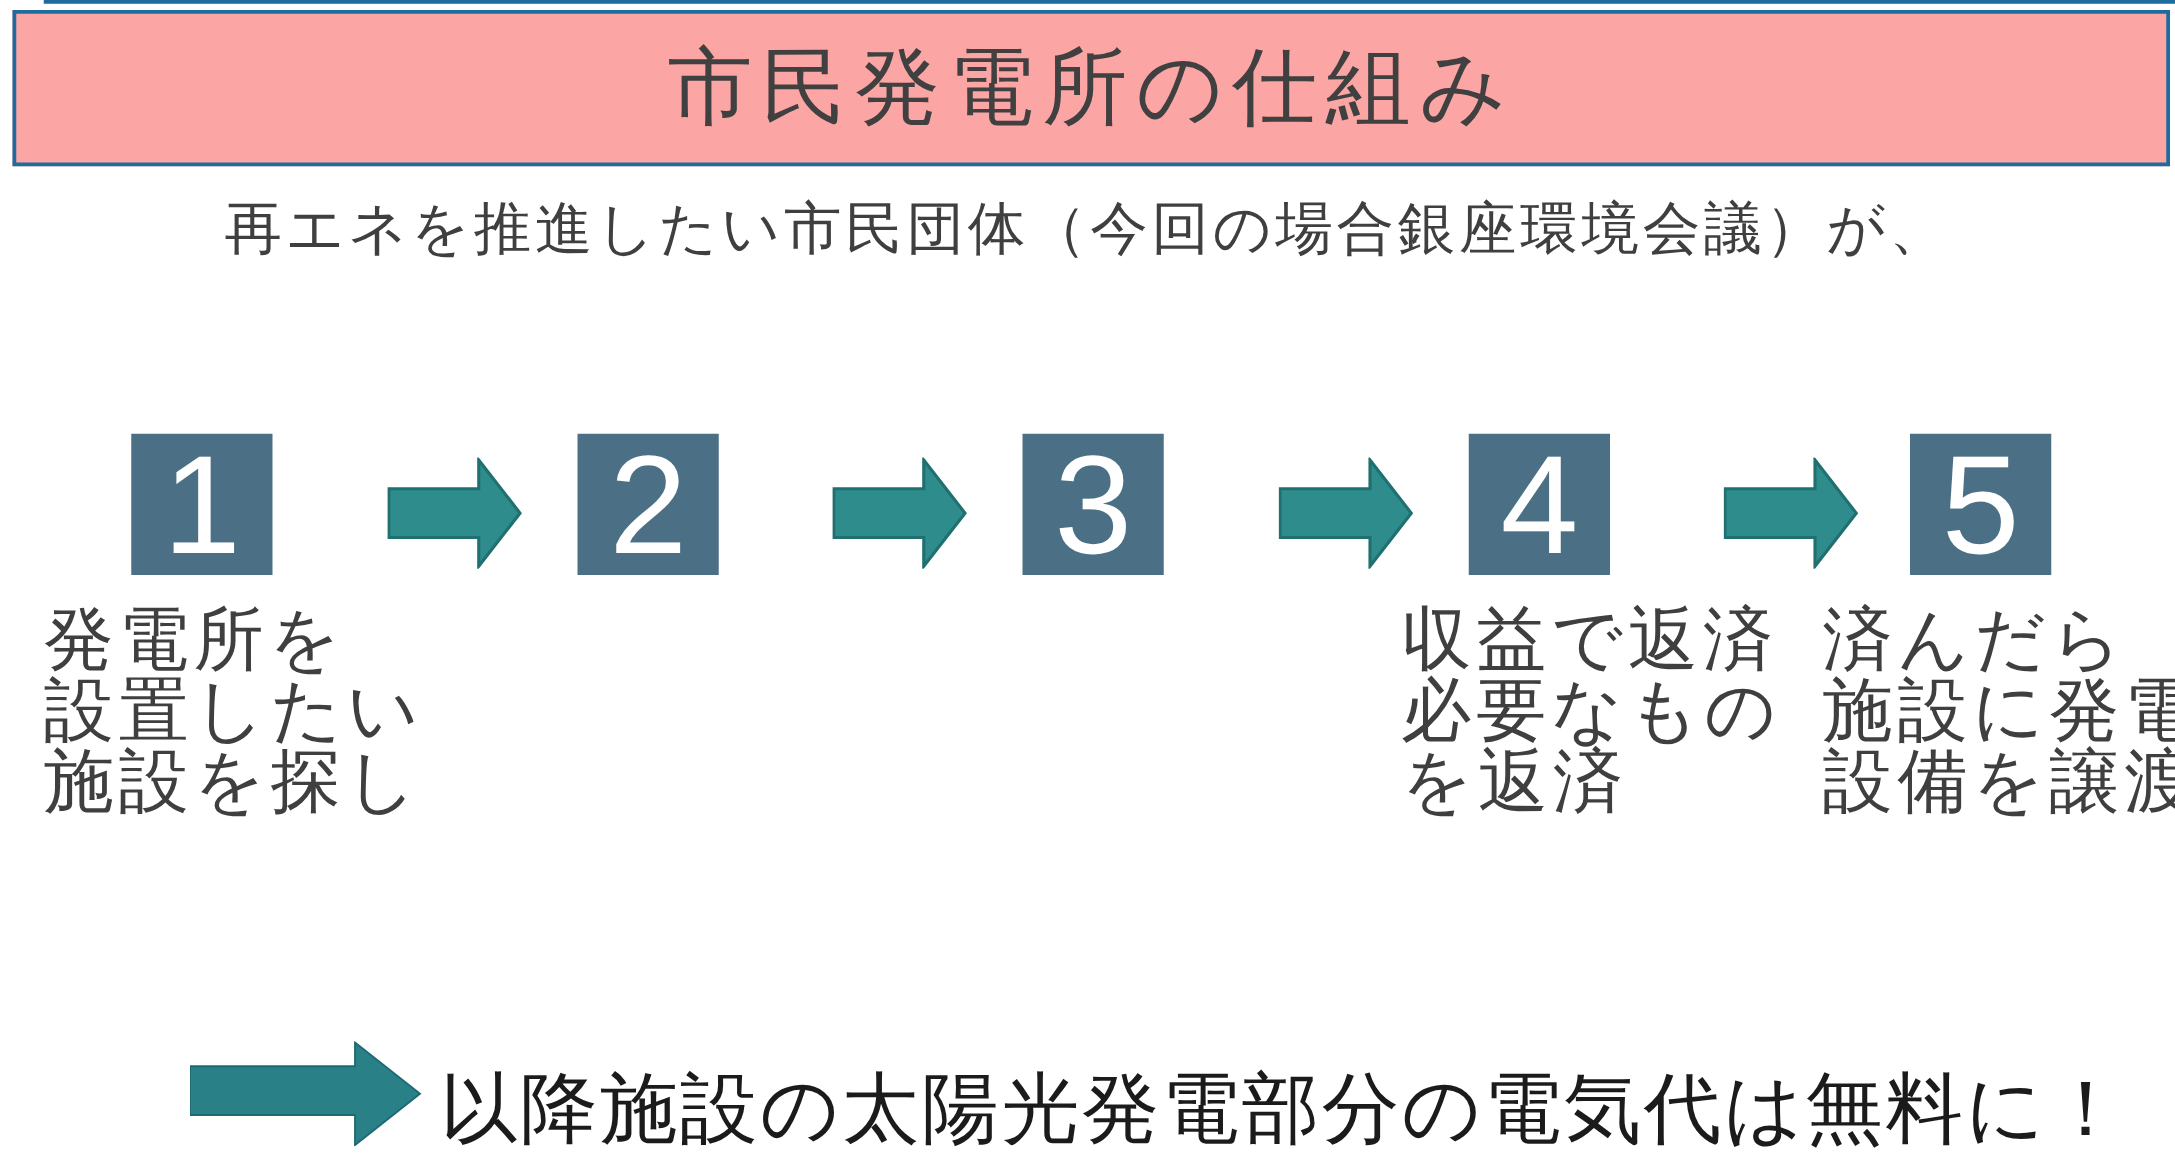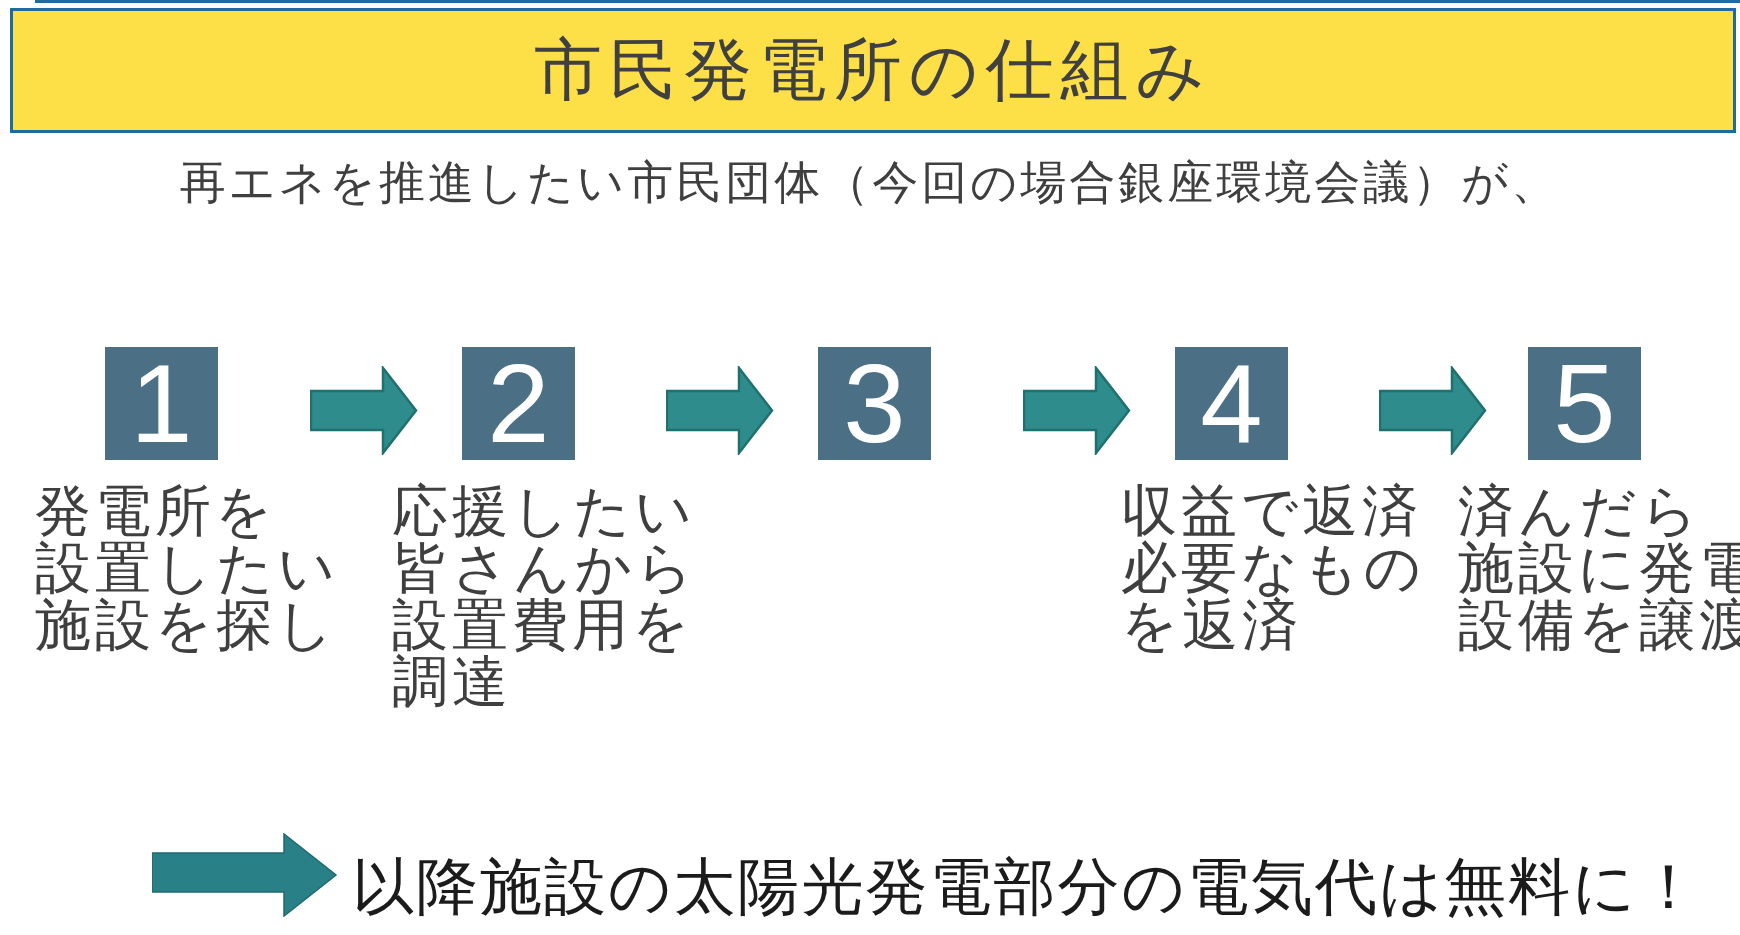--- a/index.html
+++ b/index.html
@@ -22,21 +22,21 @@
     width: 1705px; height: 3px;
     background: var(--title_border);
   }
 
   
   .title-box {
     position: absolute;
     left: 10px; top: 8px;
     width: 1720px; height: 119px;
     border: 3px solid var(--title_border);
-    background: #fde047;
+    background: #fca5a5;
     display: flex; align-items: center; justify-content: center;
   }
   .title {
     margin: 0;
     font-size: 68px;
     font-weight: 300;
     letter-spacing: 7px;
     color: var(--title_text);
     white-space: nowrap;
   }
@@ -170,24 +170,20 @@
   <svg class="step-arrow arrow-3" viewBox="0 0 108 89" aria-hidden="true">
     <polygon points="1,25 73,25 73,2 106,44.5 73,87 73,64 1,64"></polygon>
   </svg>
   <svg class="step-arrow arrow-4" viewBox="0 0 108 89" aria-hidden="true">
     <polygon points="1,25 73,25 73,2 106,44.5 73,87 73,64 1,64"></polygon>
   </svg>
 
   <div class="step-label label-1">発電所を
 設置したい
 施設を探し</div>
-  <div class="step-label label-2">応援したい
-皆さんから
-設置費用を
-調達</div>
   <div class="step-label label-4">収益で返済
 必要なもの
 を返済</div>
   <div class="step-label label-5">済んだら
 施設に発電
 設備を譲渡</div>
 
   <svg class="footer-arrow" viewBox="0 0 186 84" aria-hidden="true">
     <polygon points="0,20 132,20 132,1 184,42 132,83 132,59 0,59"></polygon>
   </svg>

